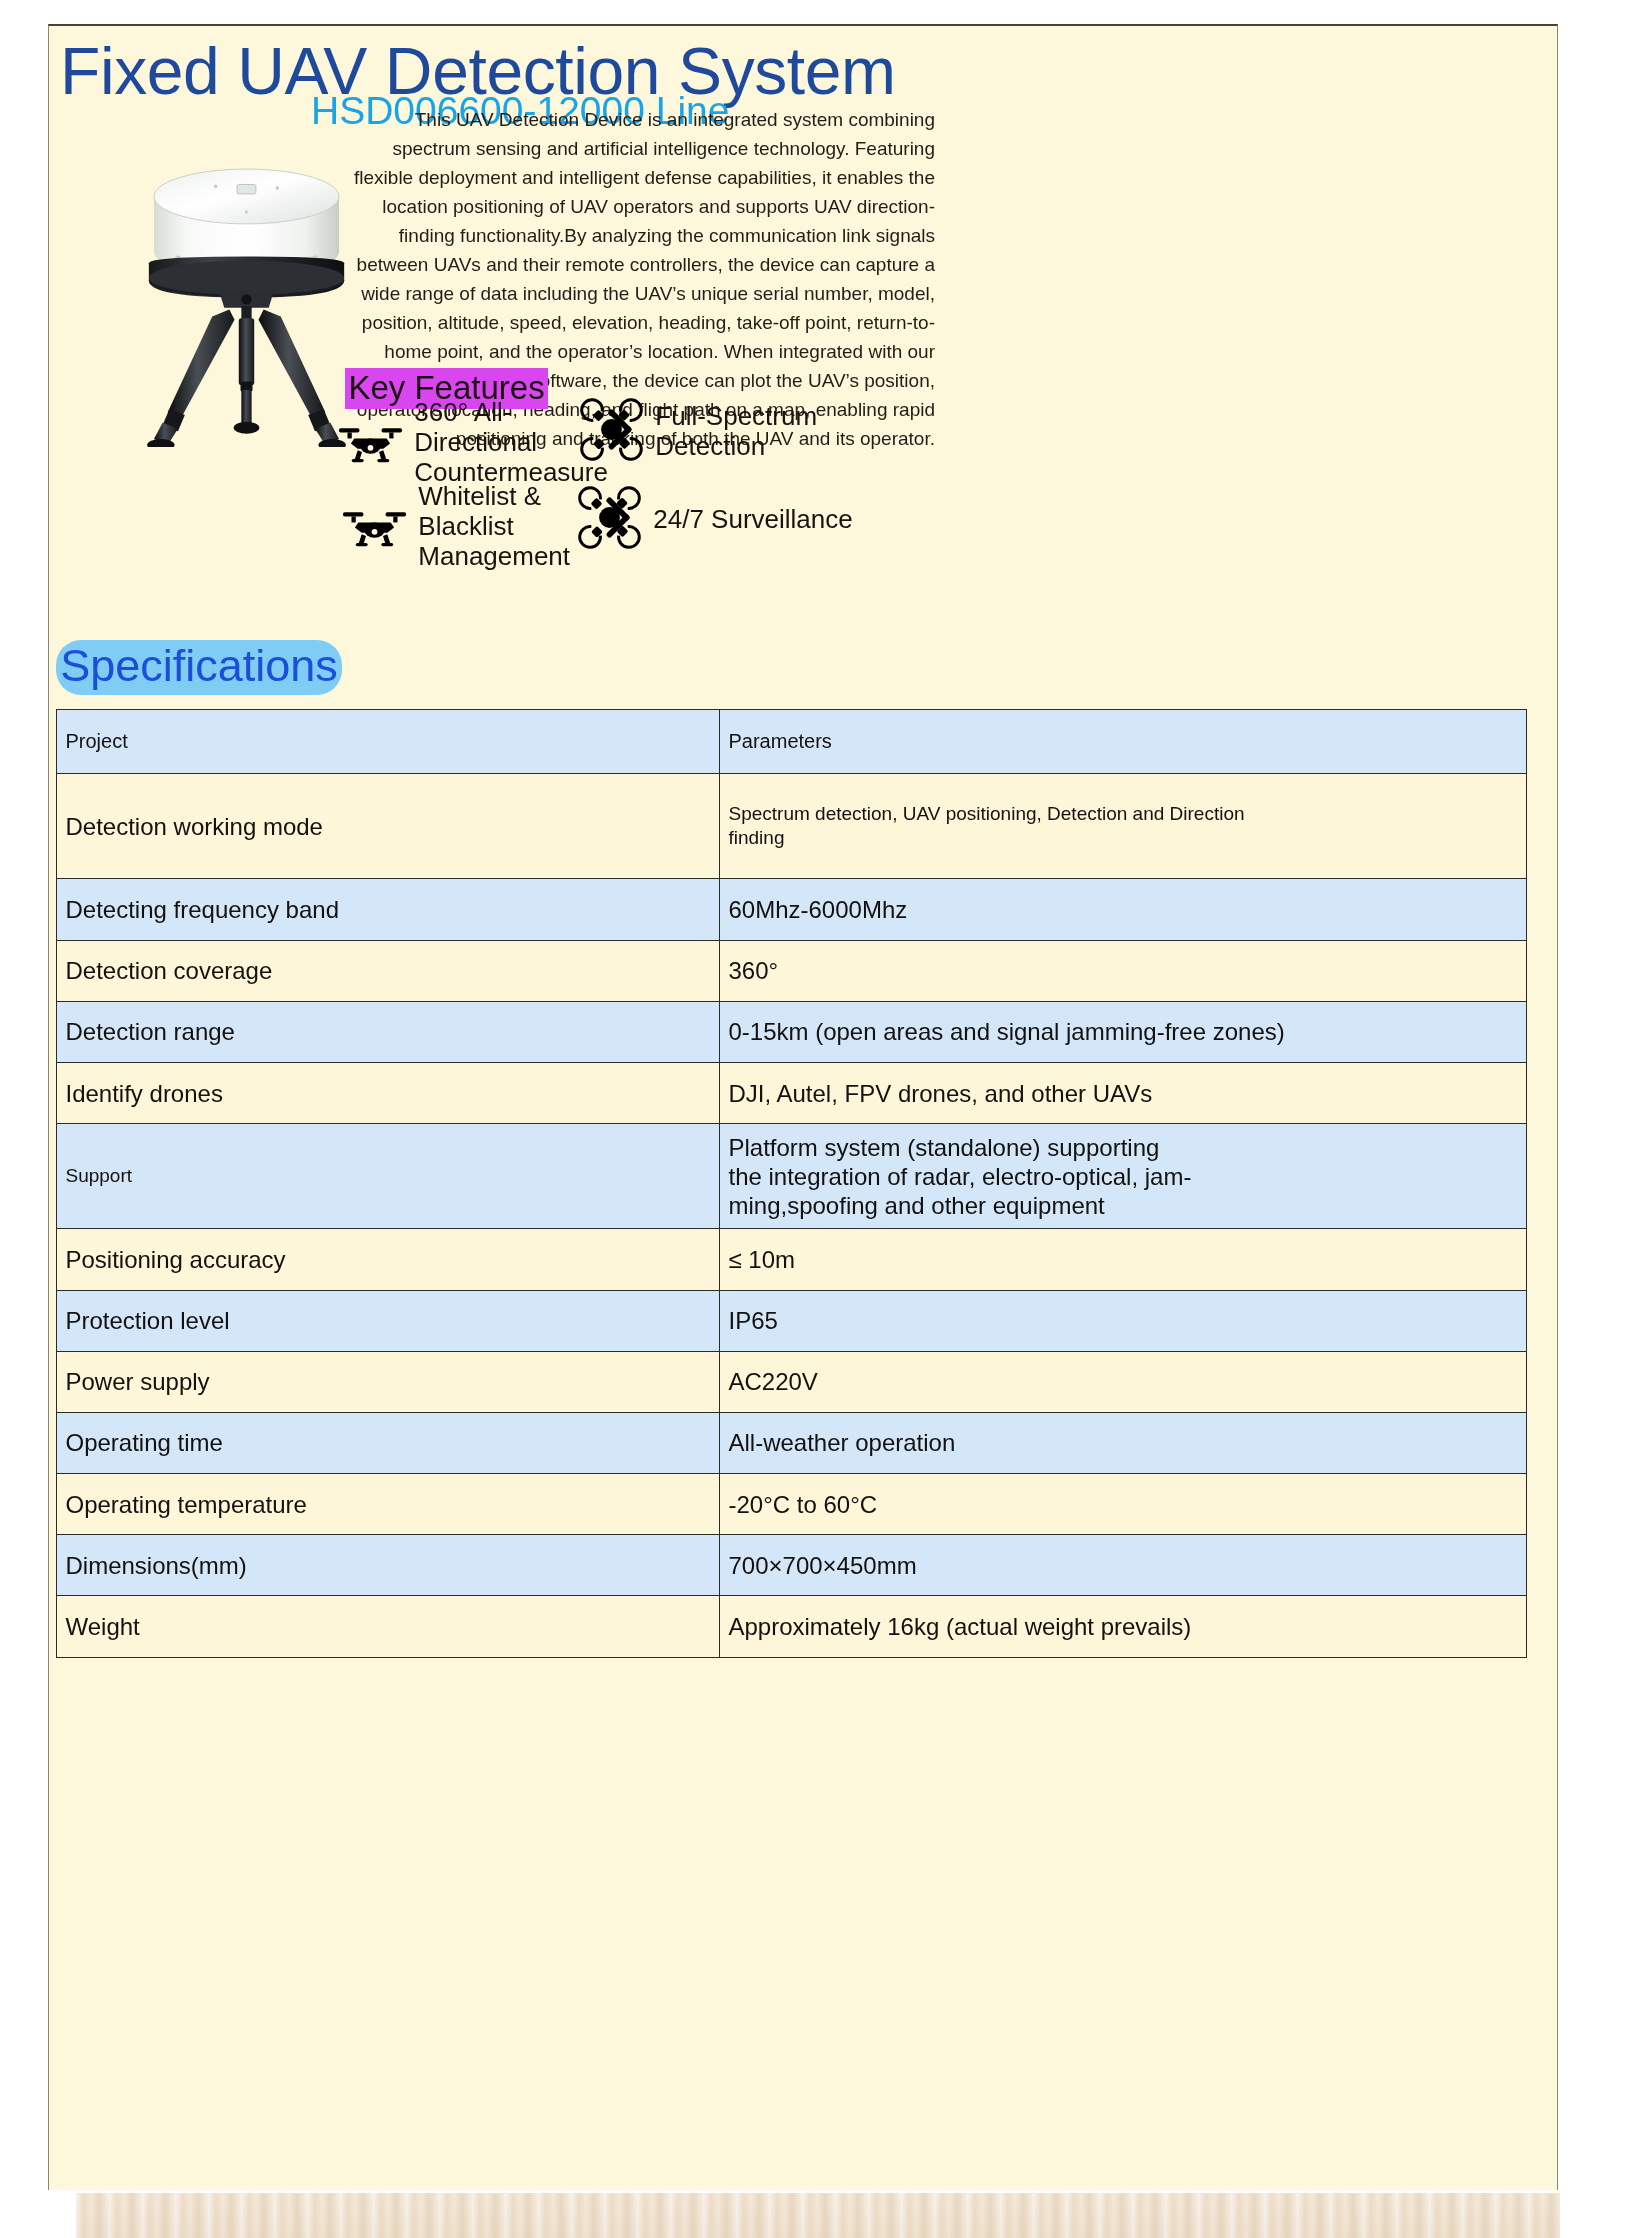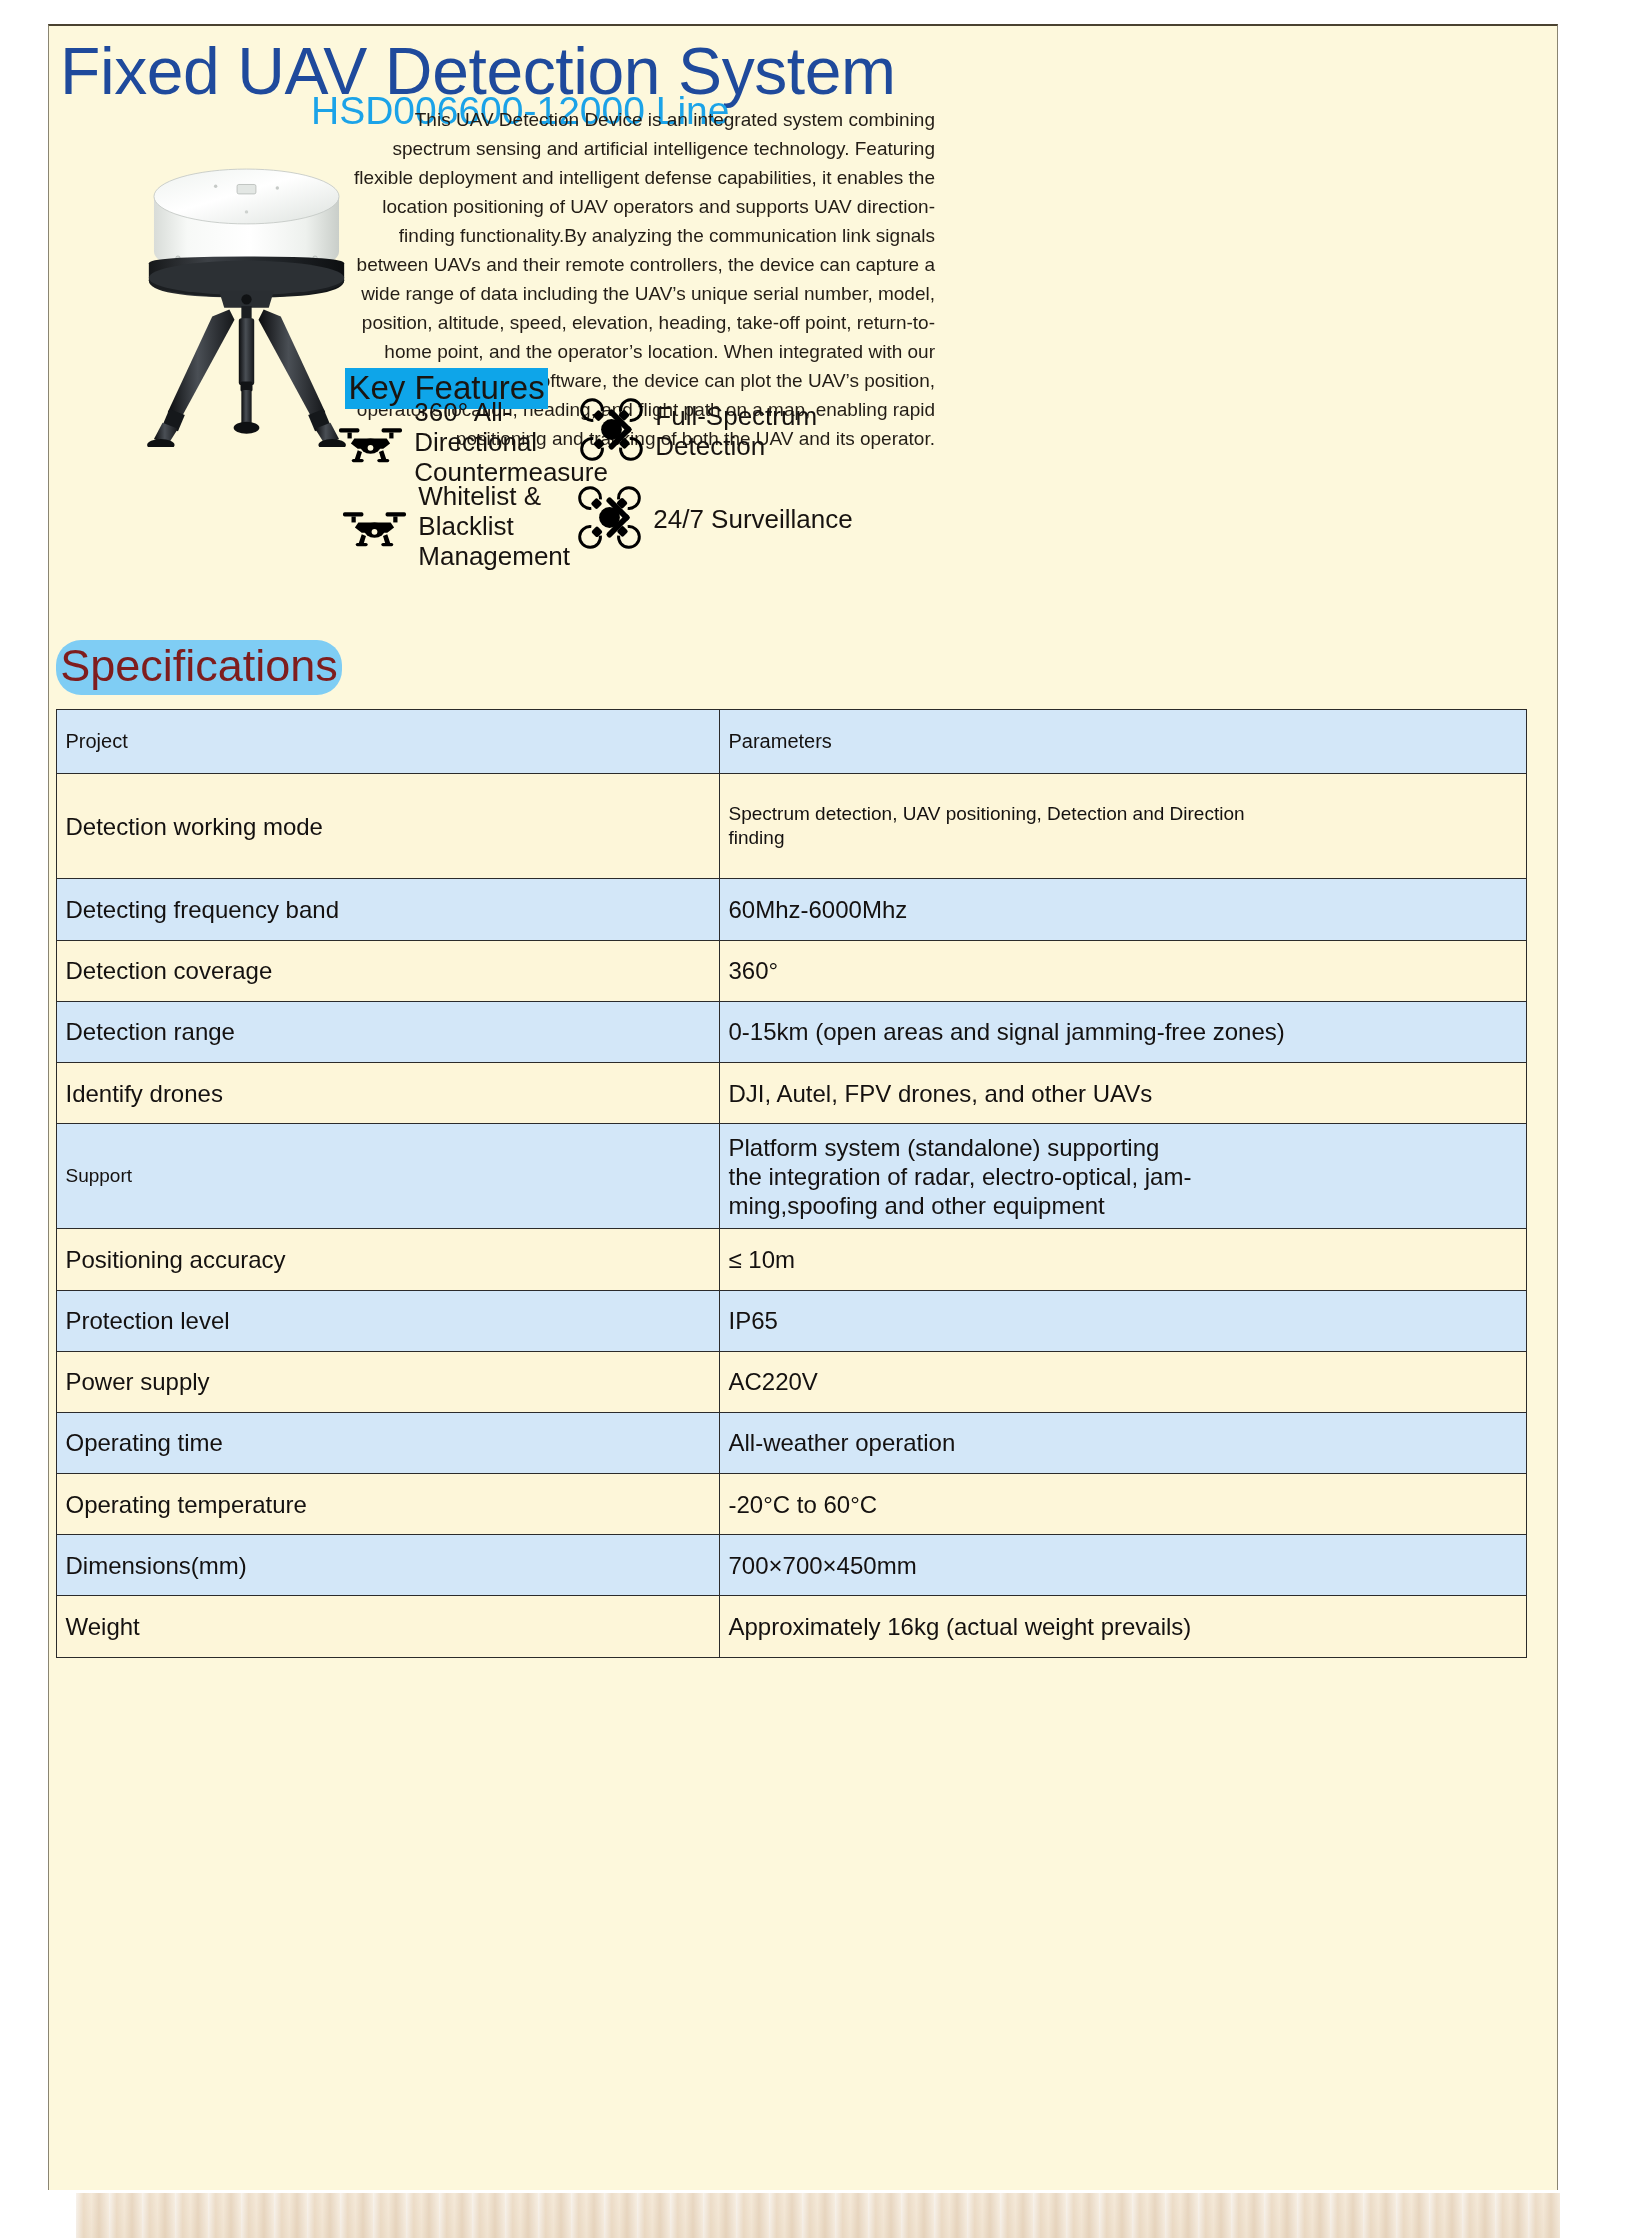--- a/index.html
+++ b/index.html
@@ -88,21 +88,21 @@
     white-space: pre-line;
   }
 
   
   #key-features-heading {
     position: absolute;
     left: 296px;
     top: 342px;
     font-size: 33px;
     color: #1a1510;
-    background: #0ea5e9;
+    background: #d946ef;
     padding: 0.9px 3.4px 1.7px 3.4px;
     white-space: nowrap;
   }
 
   .feature {
     position: absolute;
     display: flex;
     align-items: center;
   }
   .feature .ficon {
@@ -119,21 +119,21 @@
   #feature-1 { left: 529px; top: 371px; width: 283px; }
   #feature-2 { left: 292px; top: 455px; width: 275px; }
   #feature-3 { left: 527px; top: 459px; width: 292px; }
 
   
   #spec-heading {
     position: absolute;
     left: 6.9px;
     top: 614px;
     font-size: 45px;
-    color: #7f1d1d;
+    color: #1d4ed8;
     background: #7fcdf4;
     padding: 0px 4.3px 2.6px 4.3px;
     white-space: nowrap;
     border-radius: 25px;
   }
 
   #spec-table {
     position: absolute;
     left: 6.9px;
     top: 683px;

